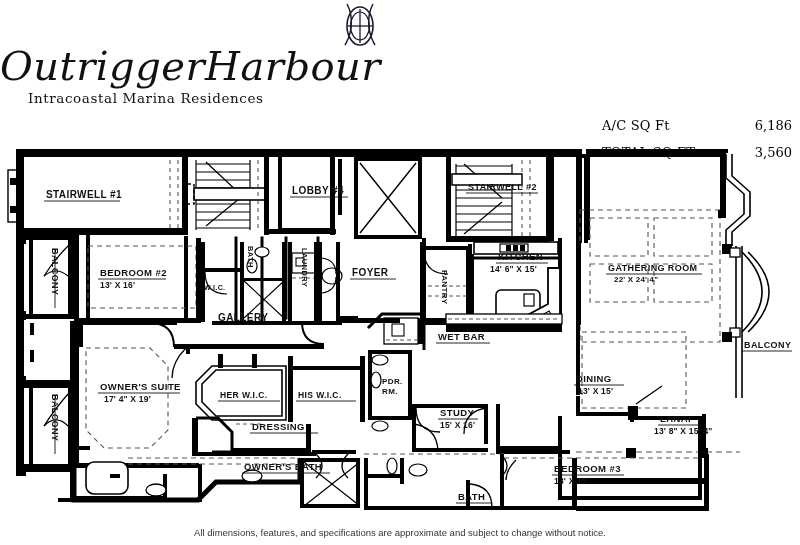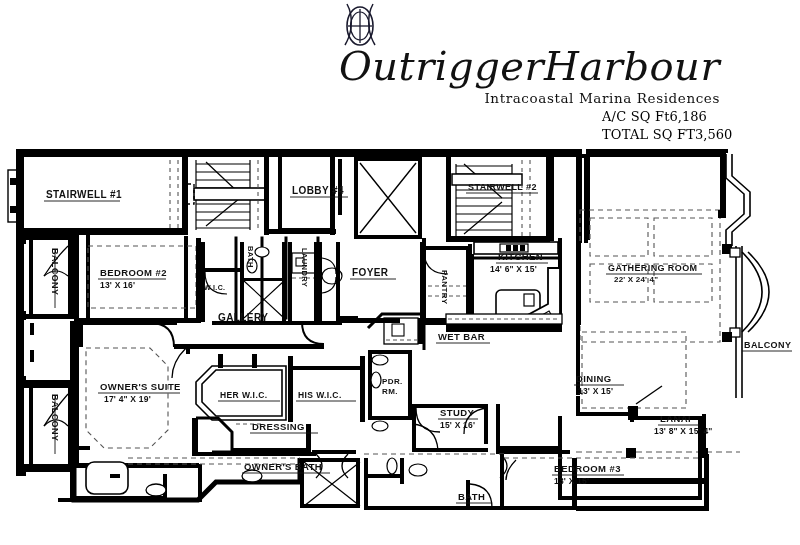--- a/index.html
+++ b/index.html
@@ -4,38 +4,38 @@
 <title>Outrigger Harbour - Bertram Floor Plan</title>
 <style>
   html,body{margin:0;padding:0;background:#ffffff;}
   body{
     width:800px;height:545px;position:relative;overflow:hidden;
     font-family:"Liberation Sans", sans-serif;color:#111;
   }
   #sheet{position:absolute;inset:0;}
 
   
-  #logo-block{position:absolute;left:0;top:2px;width:720px;text-align:right;}
+  #logo-block{position:absolute;left:0;top:2px;width:720px;text-align:left;}
   #logo-mark{display:block;margin:0 auto;}
   #brand-name{
     font-family:"DejaVu Serif", serif;font-style:italic;
     font-size:40px;letter-spacing:.5px;color:#111;
     line-height:1;margin:-4px 0 0 0;font-weight:400;
   }
   #brand-sub{
     font-family:"DejaVu Serif", serif;font-size:13.5px;
     letter-spacing:.6px;color:#111;margin-top:4px;
-    padding-left:12px;
+    padding-left:28px;
   }
 
   
   #title-block{position:absolute;left:602px;top:106px;width:190px;
     font-family:"DejaVu Serif", serif;color:#000;}
   #plan-name{font-size:15px;font-weight:bold;letter-spacing:.3px;}
-  .spec-row{display:flex;justify-content:flex-start;font-size:13px;margin-top:3px;}
+  .spec-row{display:flex;justify-content:space-between;font-size:13px;margin-top:12px;}
   .spec-row .lbl{letter-spacing:.2px;}
   .spec-row .val{}
 
   
   #footer-note{
     position:absolute;left:0;top:527px;width:800px;text-align:center;
     font-family:"Liberation Sans", sans-serif;font-size:9.5px;color:#333;
   }
 
   
@@ -567,14 +567,15 @@
 
       <text class="rlabel" x="554" y="354" font-size="9.5">BEDROOM #3</text>
       <line x1="552" y1="357" x2="624" y2="357" stroke="#111" stroke-width="0.9"></line>
       <text class="rdim" x="554" y="366" font-size="8.5">13' X 15'</text>
 
     </g>
 
   </svg>
   </div>
 
+  <div id="footer-note">All dimensions, features, and specifications are approximate and subject to change without notice.</div>
 
 </div>
 
 </body></html>

